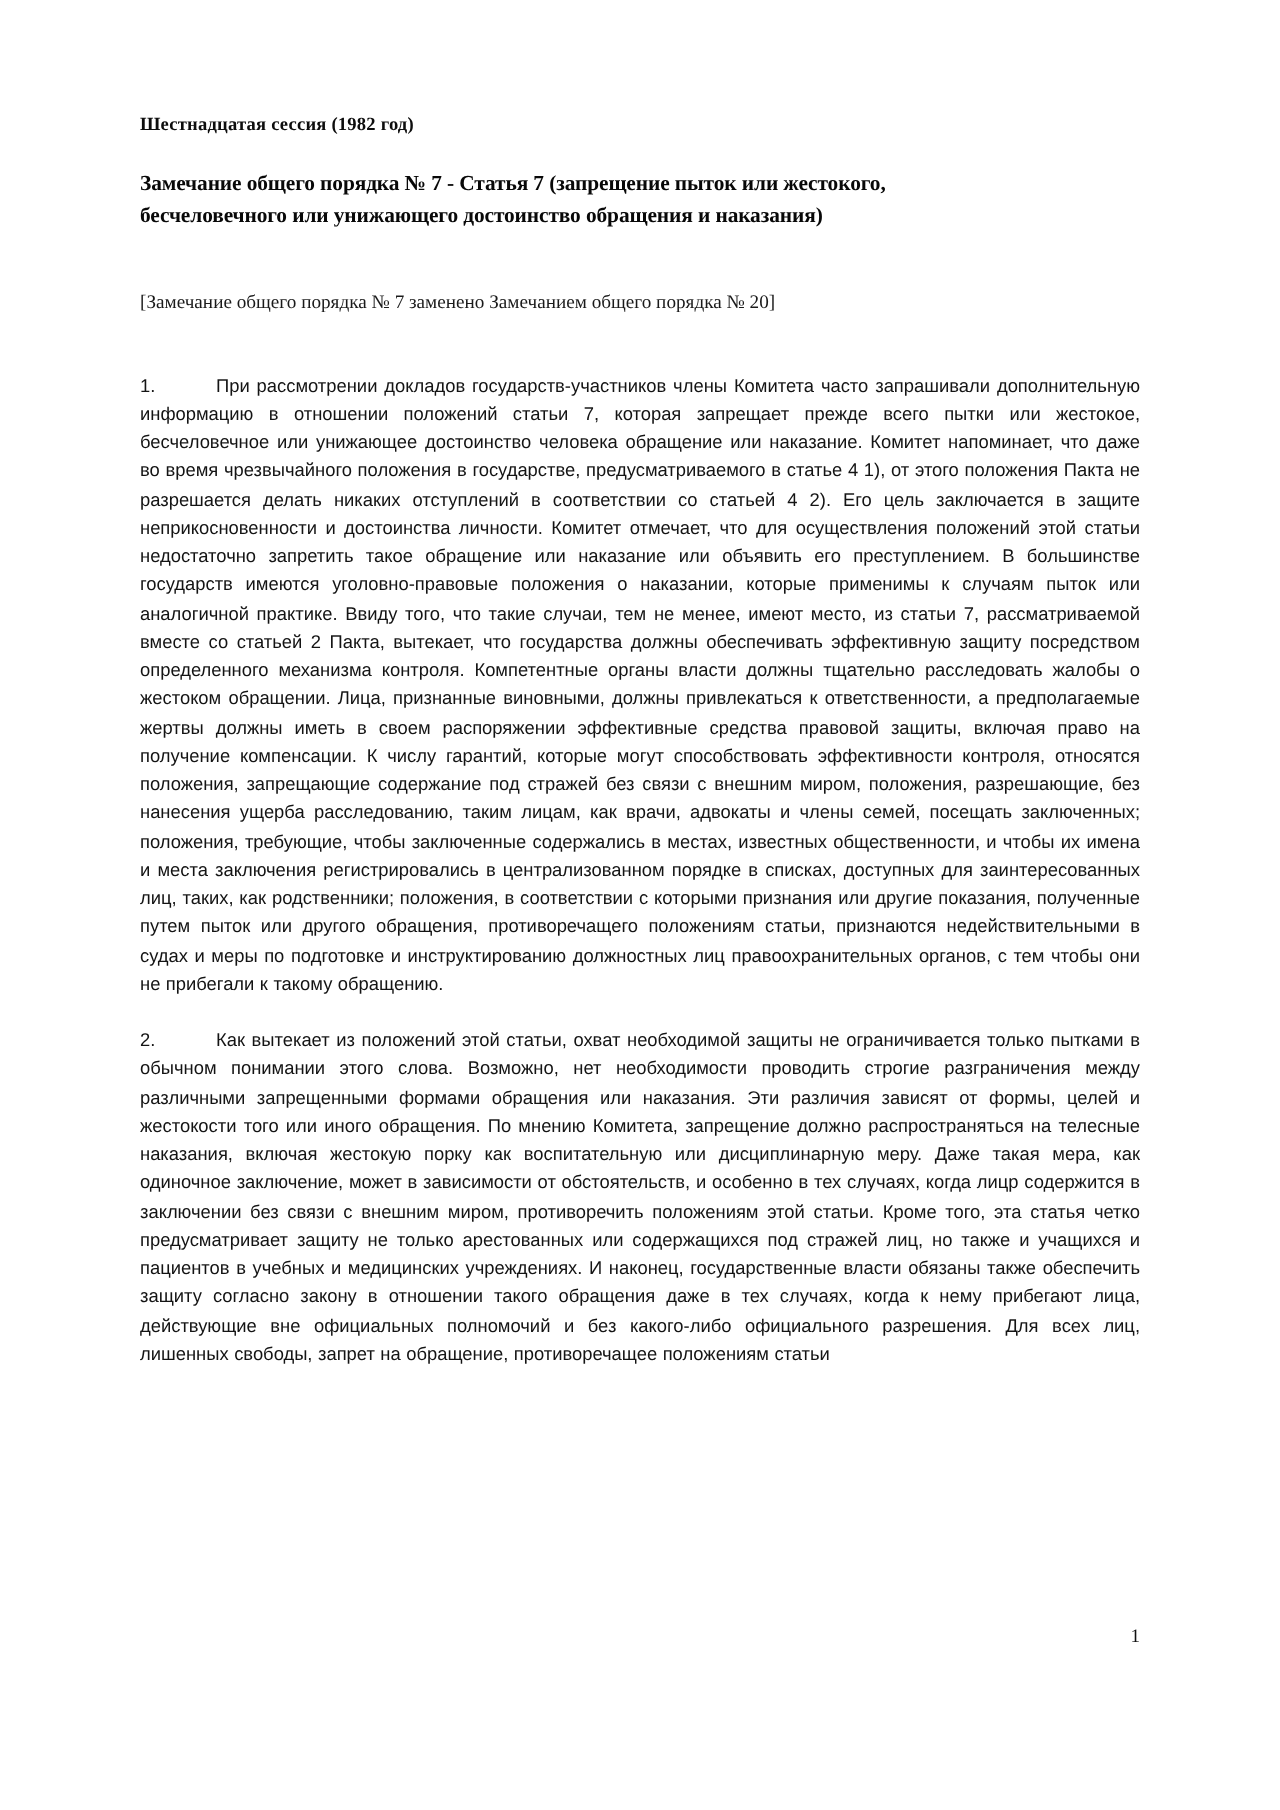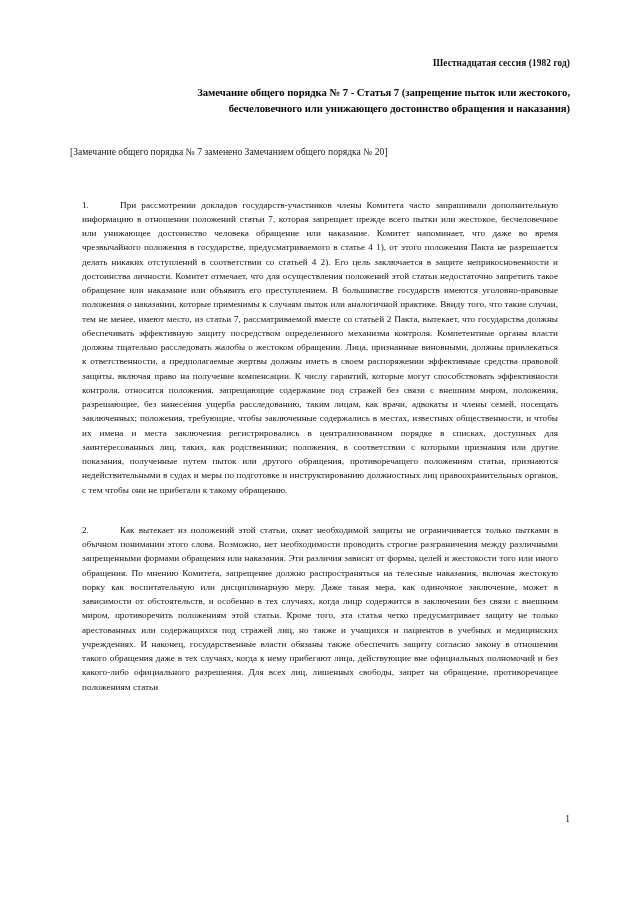--- a/index.html
+++ b/index.html
@@ -25,52 +25,52 @@
   .content {
     position: absolute;
     left: 70px;
     top: 0;
     width: 500px;
   }
   .session-heading {
     font-family: "Liberation Serif", serif;
     font-weight: bold;
     font-size: 9.3px;
-    text-align: right;
+    text-align: left;
     margin: 0;
     padding-top: 58px;
     letter-spacing: 0.1px;
     color: #0d0d0d;
   }
   .doc-title {
     font-family: "Liberation Serif", serif;
     font-weight: bold;
     font-size: 10.7px;
-    text-align: right;
+    text-align: left;
     margin: 0;
     padding-top: 17px;
     line-height: 1.48;
     color: #080808;
     letter-spacing: -0.05px;
   }
   .replacement-note {
     font-family: "Liberation Serif", serif;
     font-weight: normal;
     font-size: 9.6px;
     margin: 0;
     padding-top: 29px;
     color: #1a1a1a;
   }
   .body-paragraph {
-    font-family: Liberation Serif, serif;
+    font-family: Liberation Sans, sans-serif;
     font-size: 9.2px;
     line-height: 14.25px;
     text-align: justify;
     text-align-last: left;
-    margin: 12px;
+    margin: 0;
     color: #141414;
     word-spacing: 0.2px;
   }
   .body-paragraph.first {
     padding-top: 29px;
   }
   .body-paragraph.second {
     padding-top: 14px;
   }
   .para-num {

